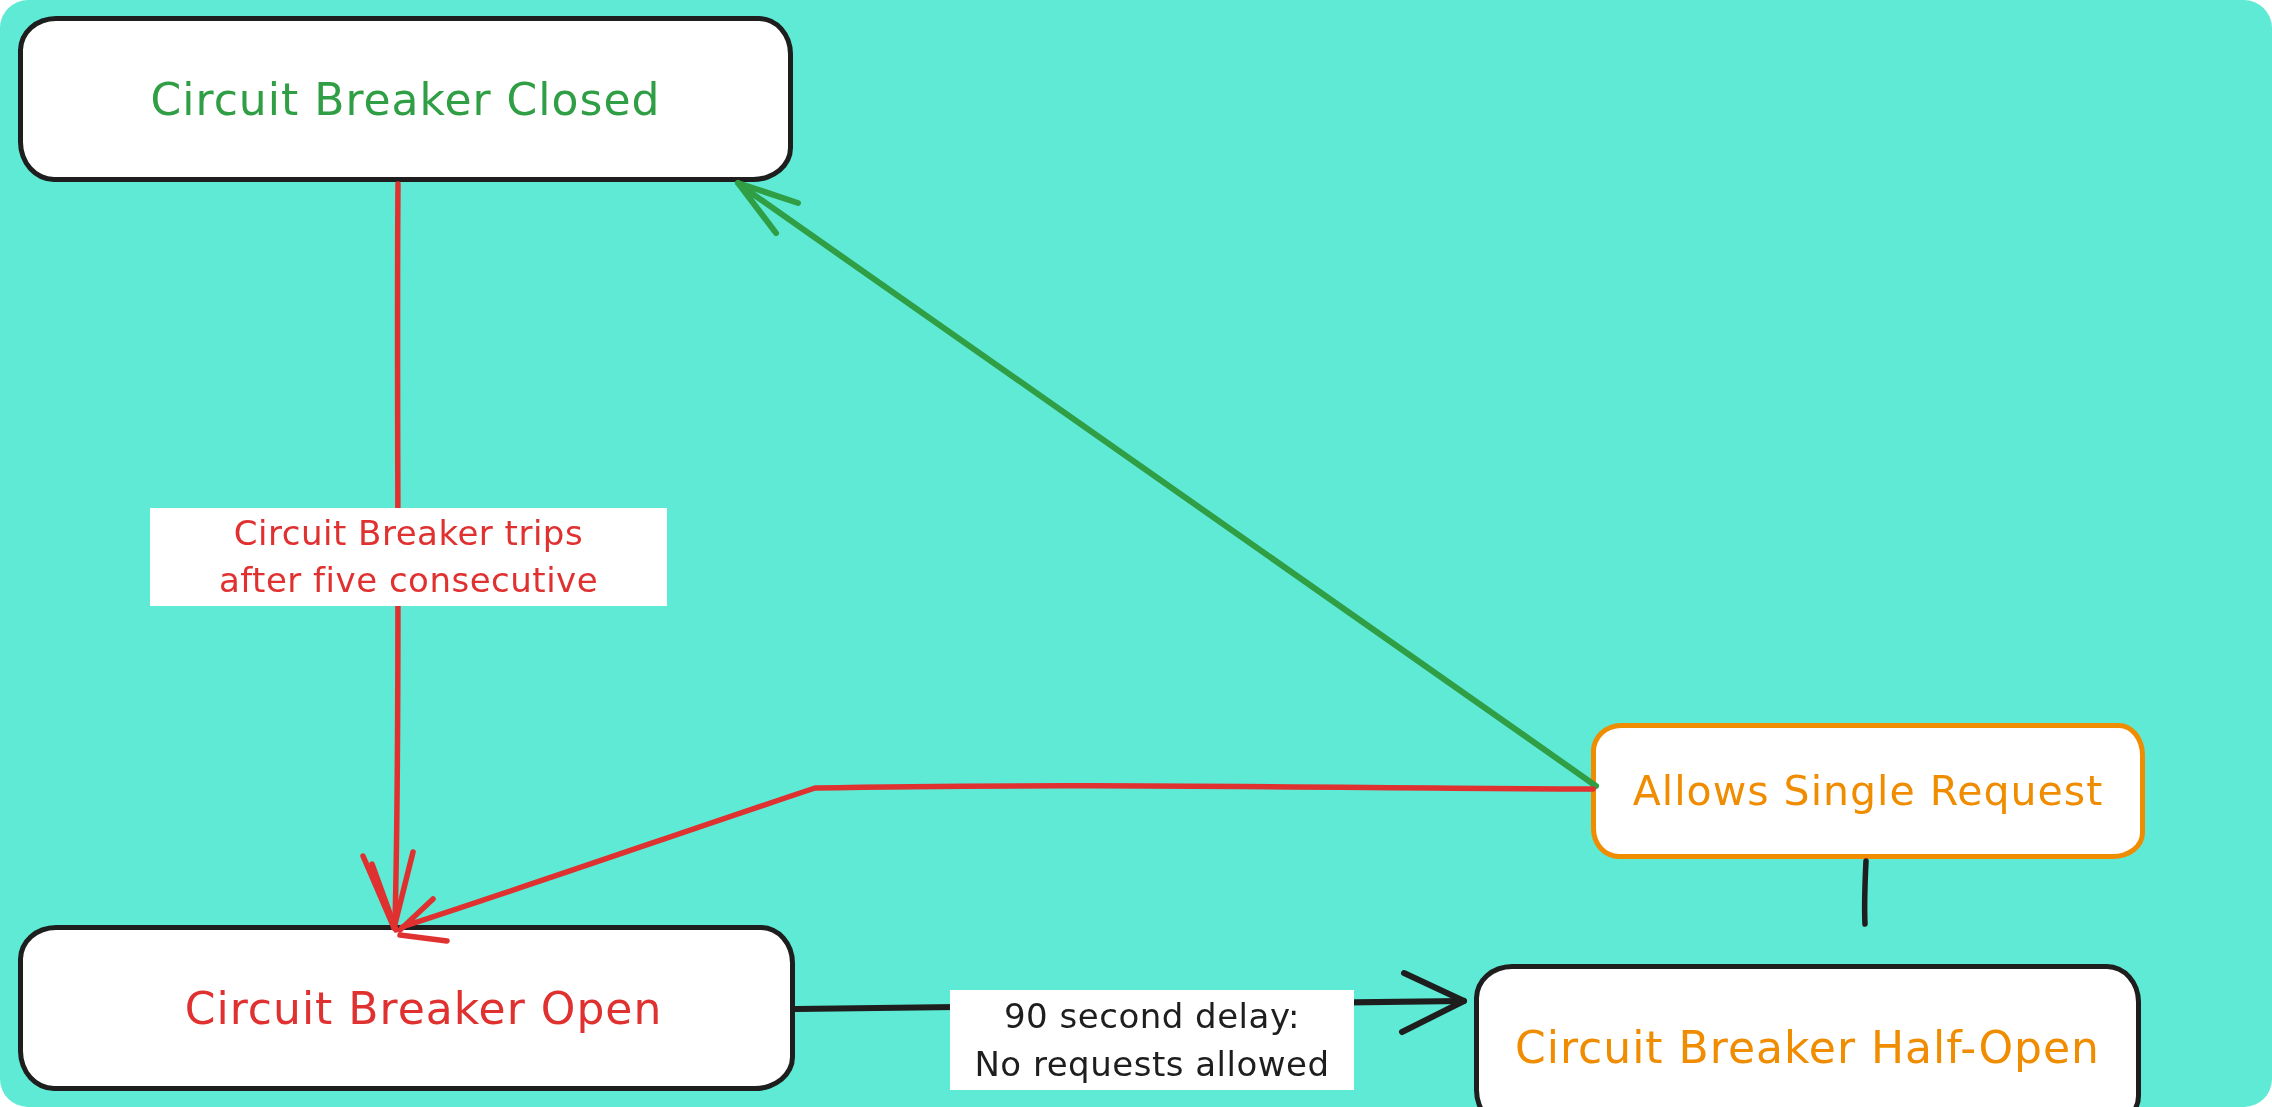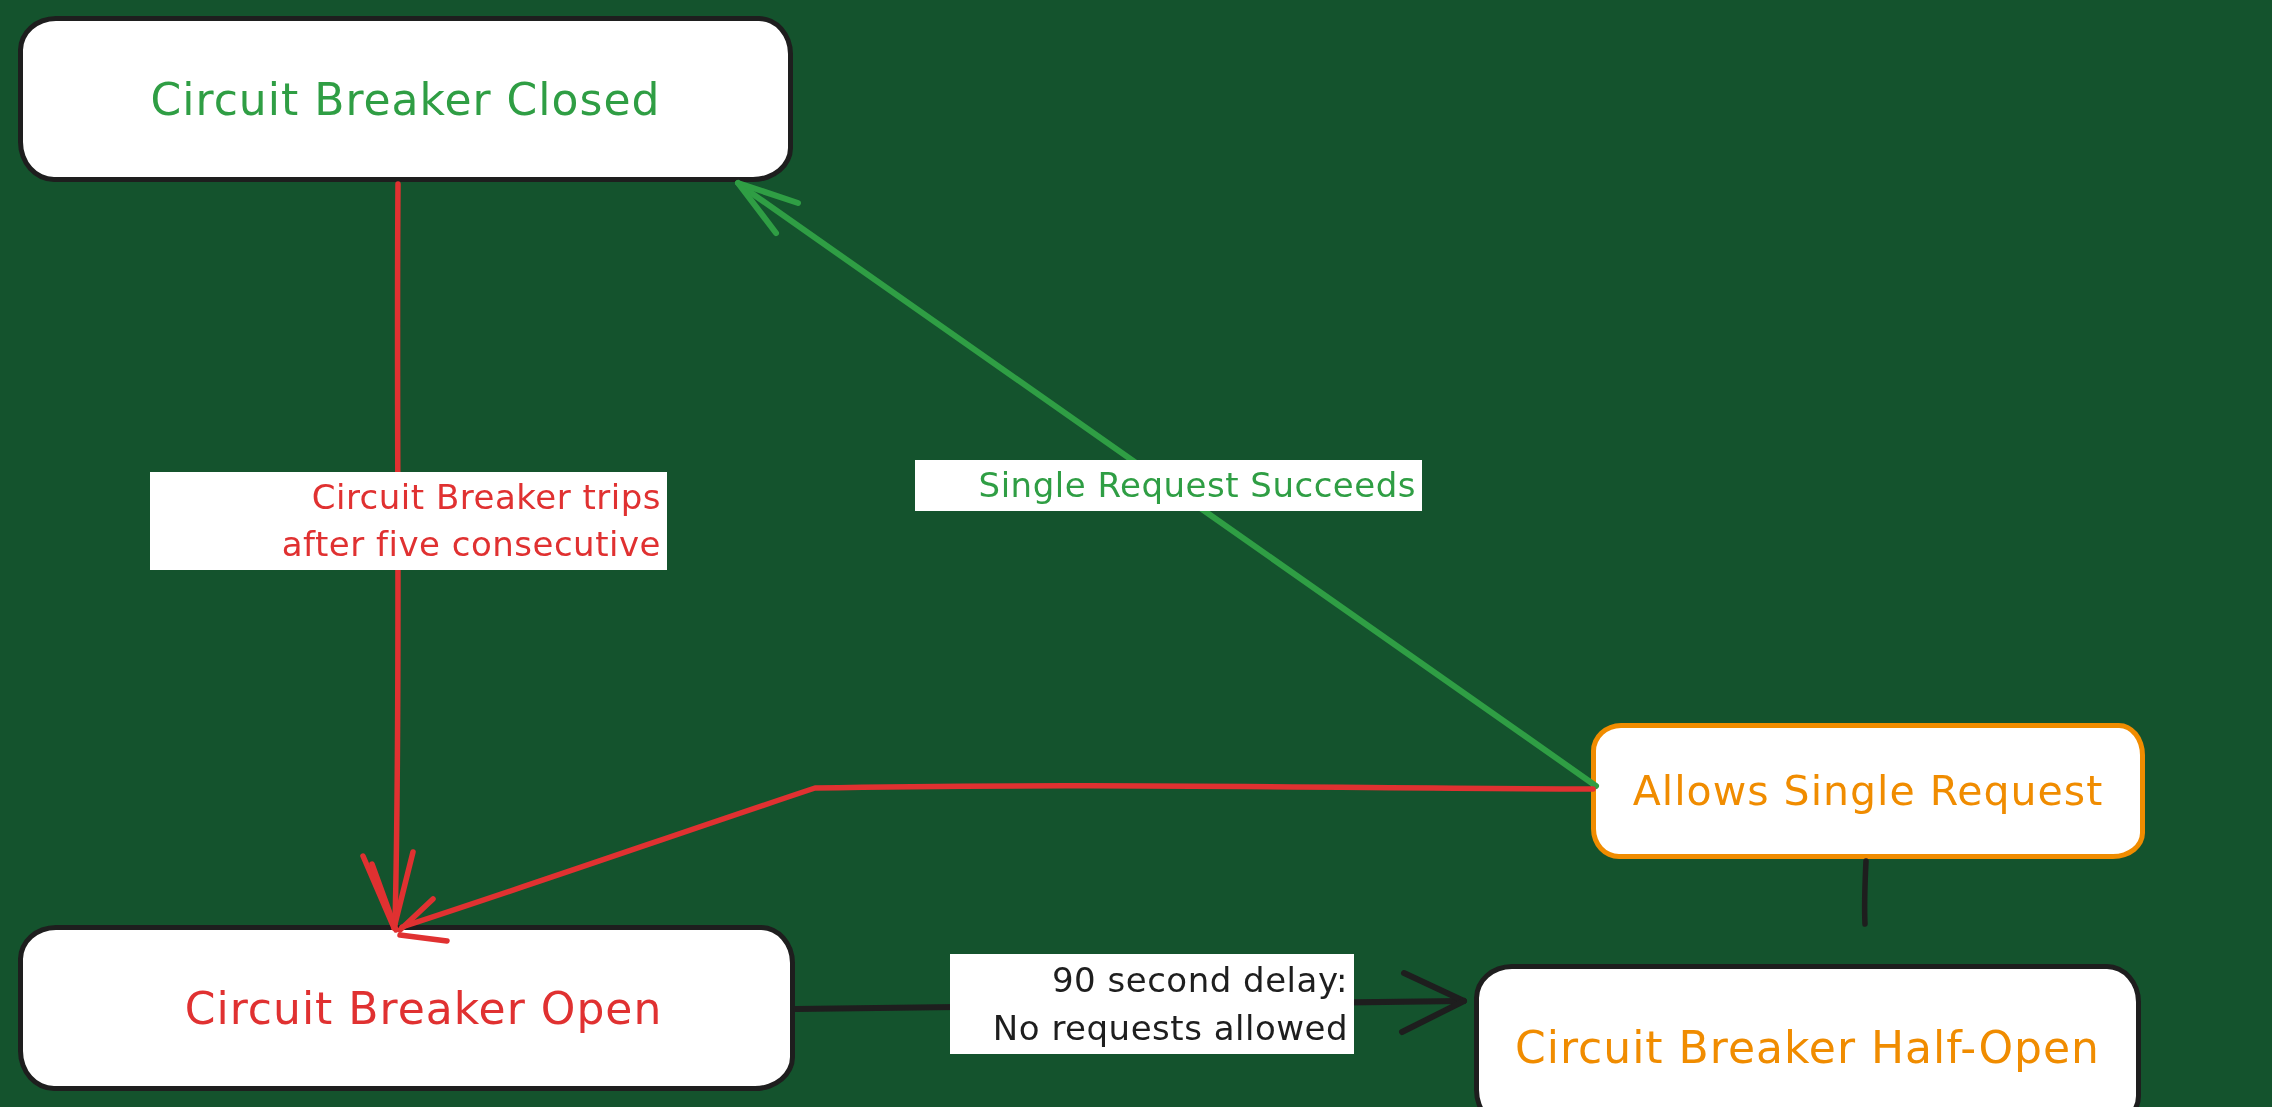--- a/index.html
+++ b/index.html
@@ -4,23 +4,24 @@
 <style>
   html, body {
     margin: 0;
     padding: 0;
     background: #ffffff;
   }
   .canvas {
     position: relative;
     width: 2272px;
     height: 1107px;
-    background: #14532d;
+    background: #5eead4;
     overflow: hidden;
     font-family: "DejaVu Sans", sans-serif;
+    border-radius: 28px;
   }
   svg.edges {
     position: absolute;
     inset: 0;
     z-index: 2;
   }
   
   .node {
     position: absolute;
     background: #ffffff;
@@ -51,27 +52,28 @@
 
   .txt-green  { color: #2f9e44; }
   .txt-red    { color: #e03131; }
   .txt-orange { color: #f08c00; }
   .txt-black  { color: #1e1e1e; }
 
   
   .edge-label {
     position: absolute;
     background: #ffffff;
-    text-align: right;
+    text-align: center;
     font-size: 34px;
     line-height: 47px;
     letter-spacing: 0.5px;
     z-index: 3;
     white-space: nowrap;
     padding: 2px 6px;
+    margin-top: 36px;
   }
   .label-trip     { left: 150px; top: 472px;  width: 505px; }
   .label-succeeds { left: 915px; top: 460px;  width: 495px; }
   .label-fails    { left: 930px; top: 764px;  width: 415px; }
   .label-delay    { left: 950px; top: 954px;  width: 392px; line-height: 48px; }
 </style>
 </head>
 <body>
 
 <div class="canvas">
@@ -120,21 +122,20 @@
     </g>
 
     <path d="M 1866 861 C 1865 882 1864 904 1865 924" stroke-width="5.5" fill="none" stroke-linecap="round" stroke="#1e1e1e"></path>
   </svg>
 
   <div class="edge-label label-trip txt-red">
     <div>Circuit Breaker trips</div>
     <div>after five consecutive</div>
   </div>
 
-  <div class="edge-label label-succeeds txt-green">Single Request Succeeds</div>
 
 
   <div class="edge-label label-delay txt-black">
     <div>90 second delay:</div>
     <div>No requests allowed</div>
   </div>
 
 </div>
 
 </body></html>

